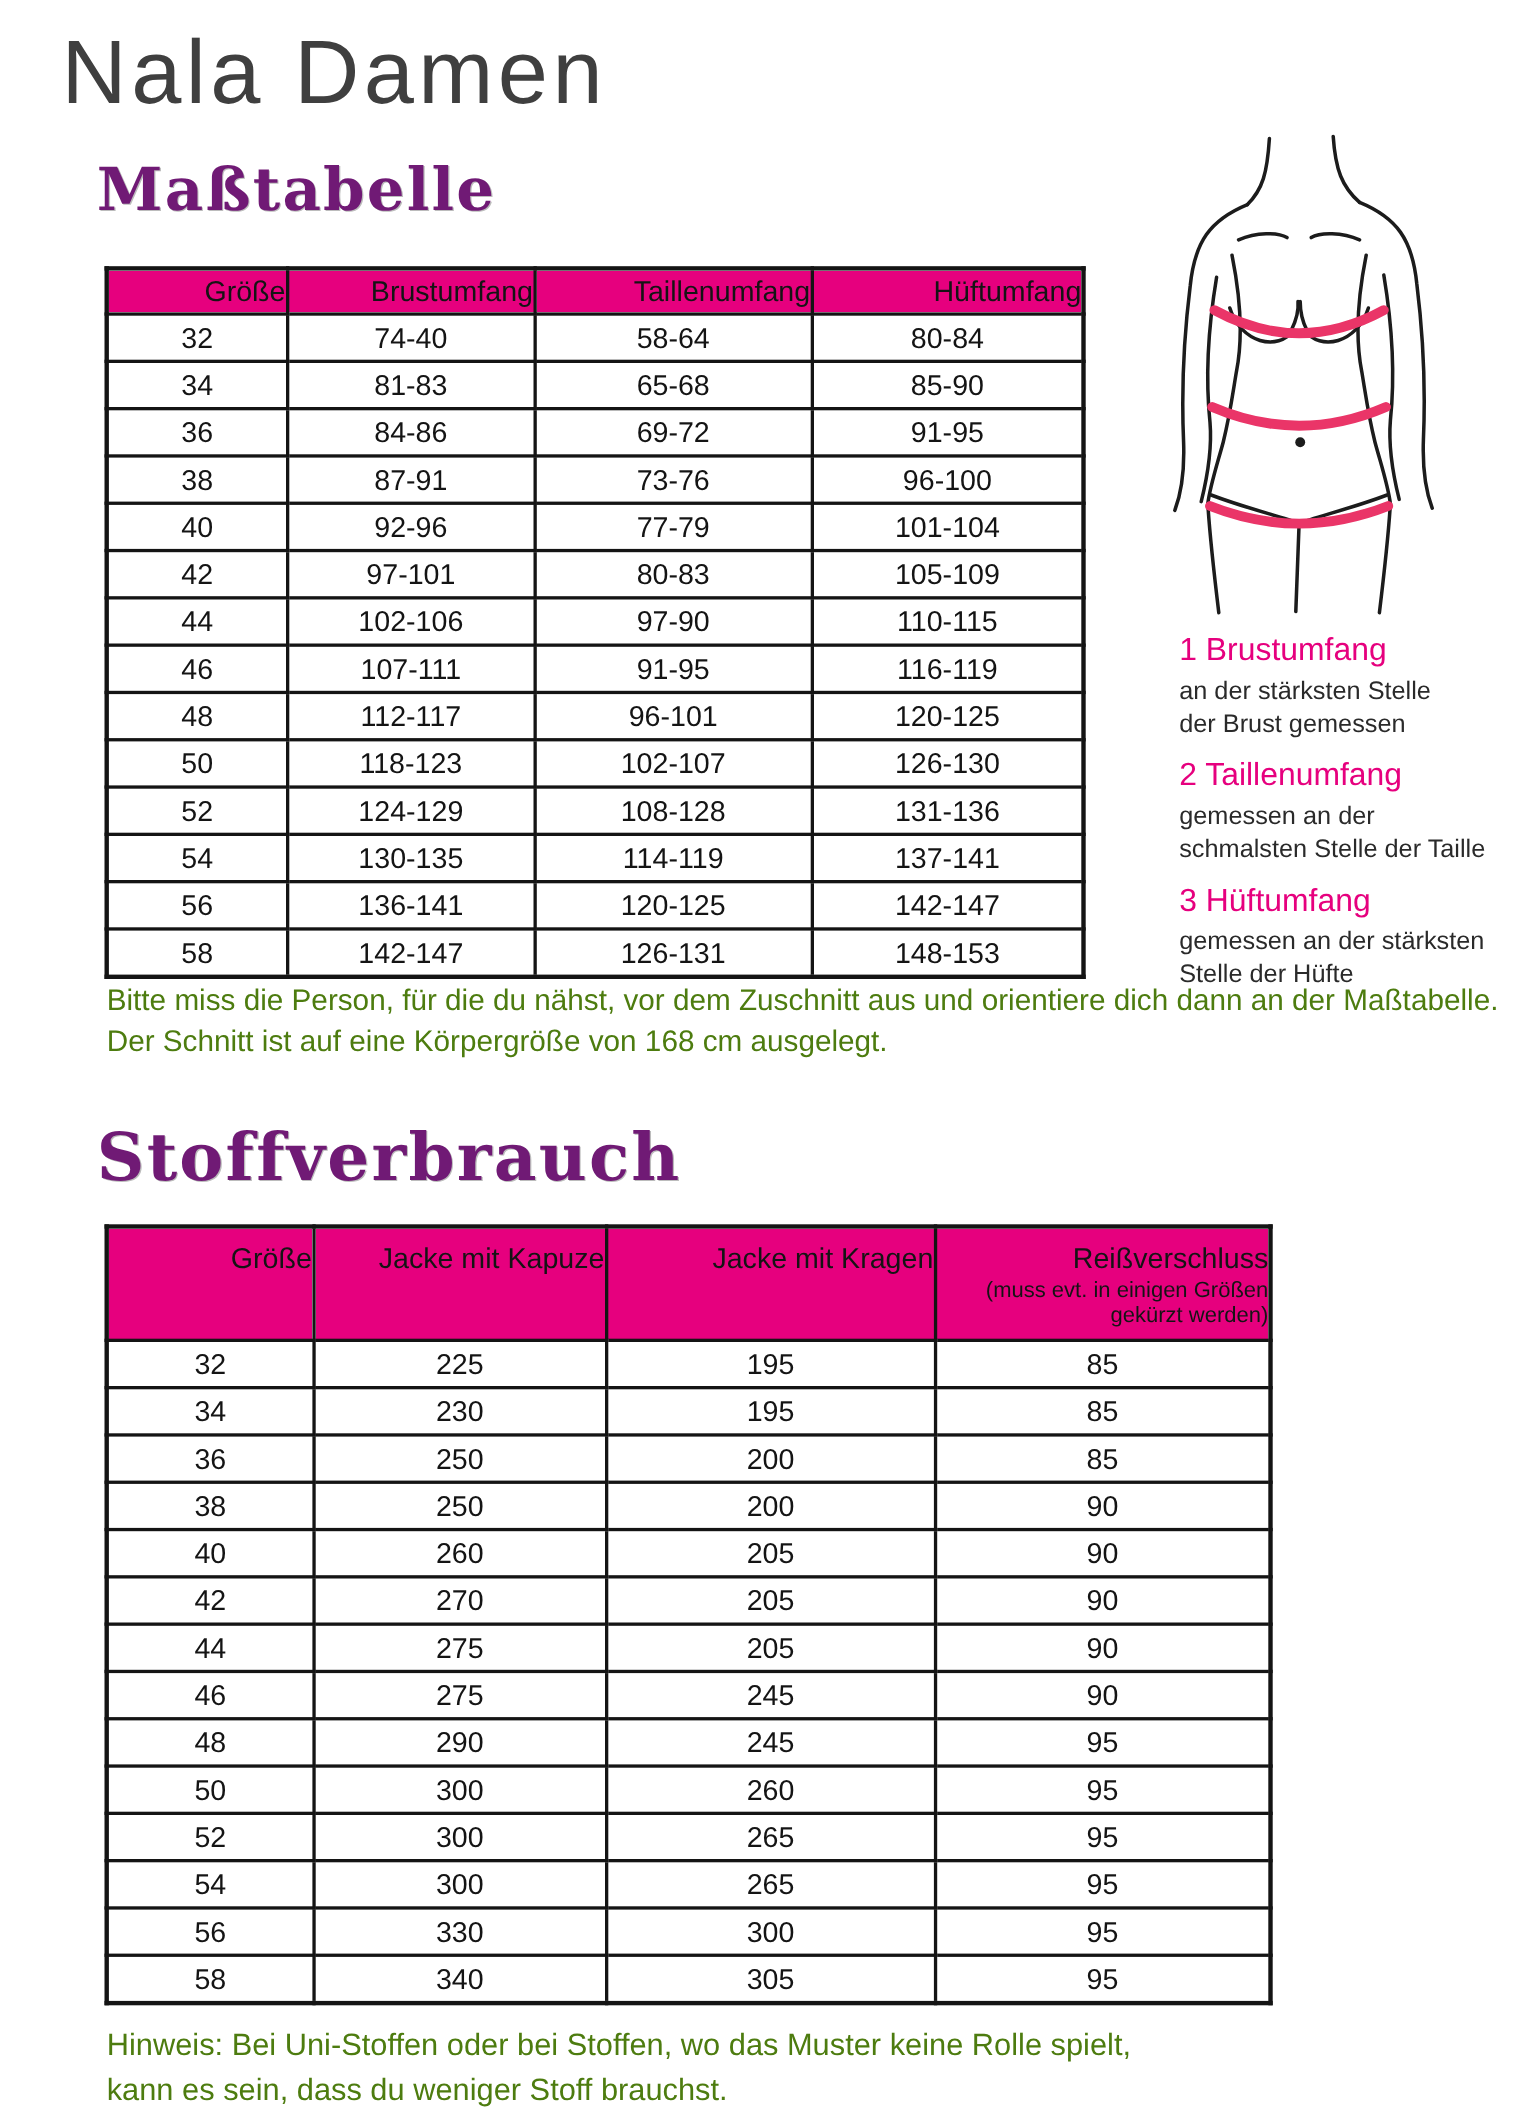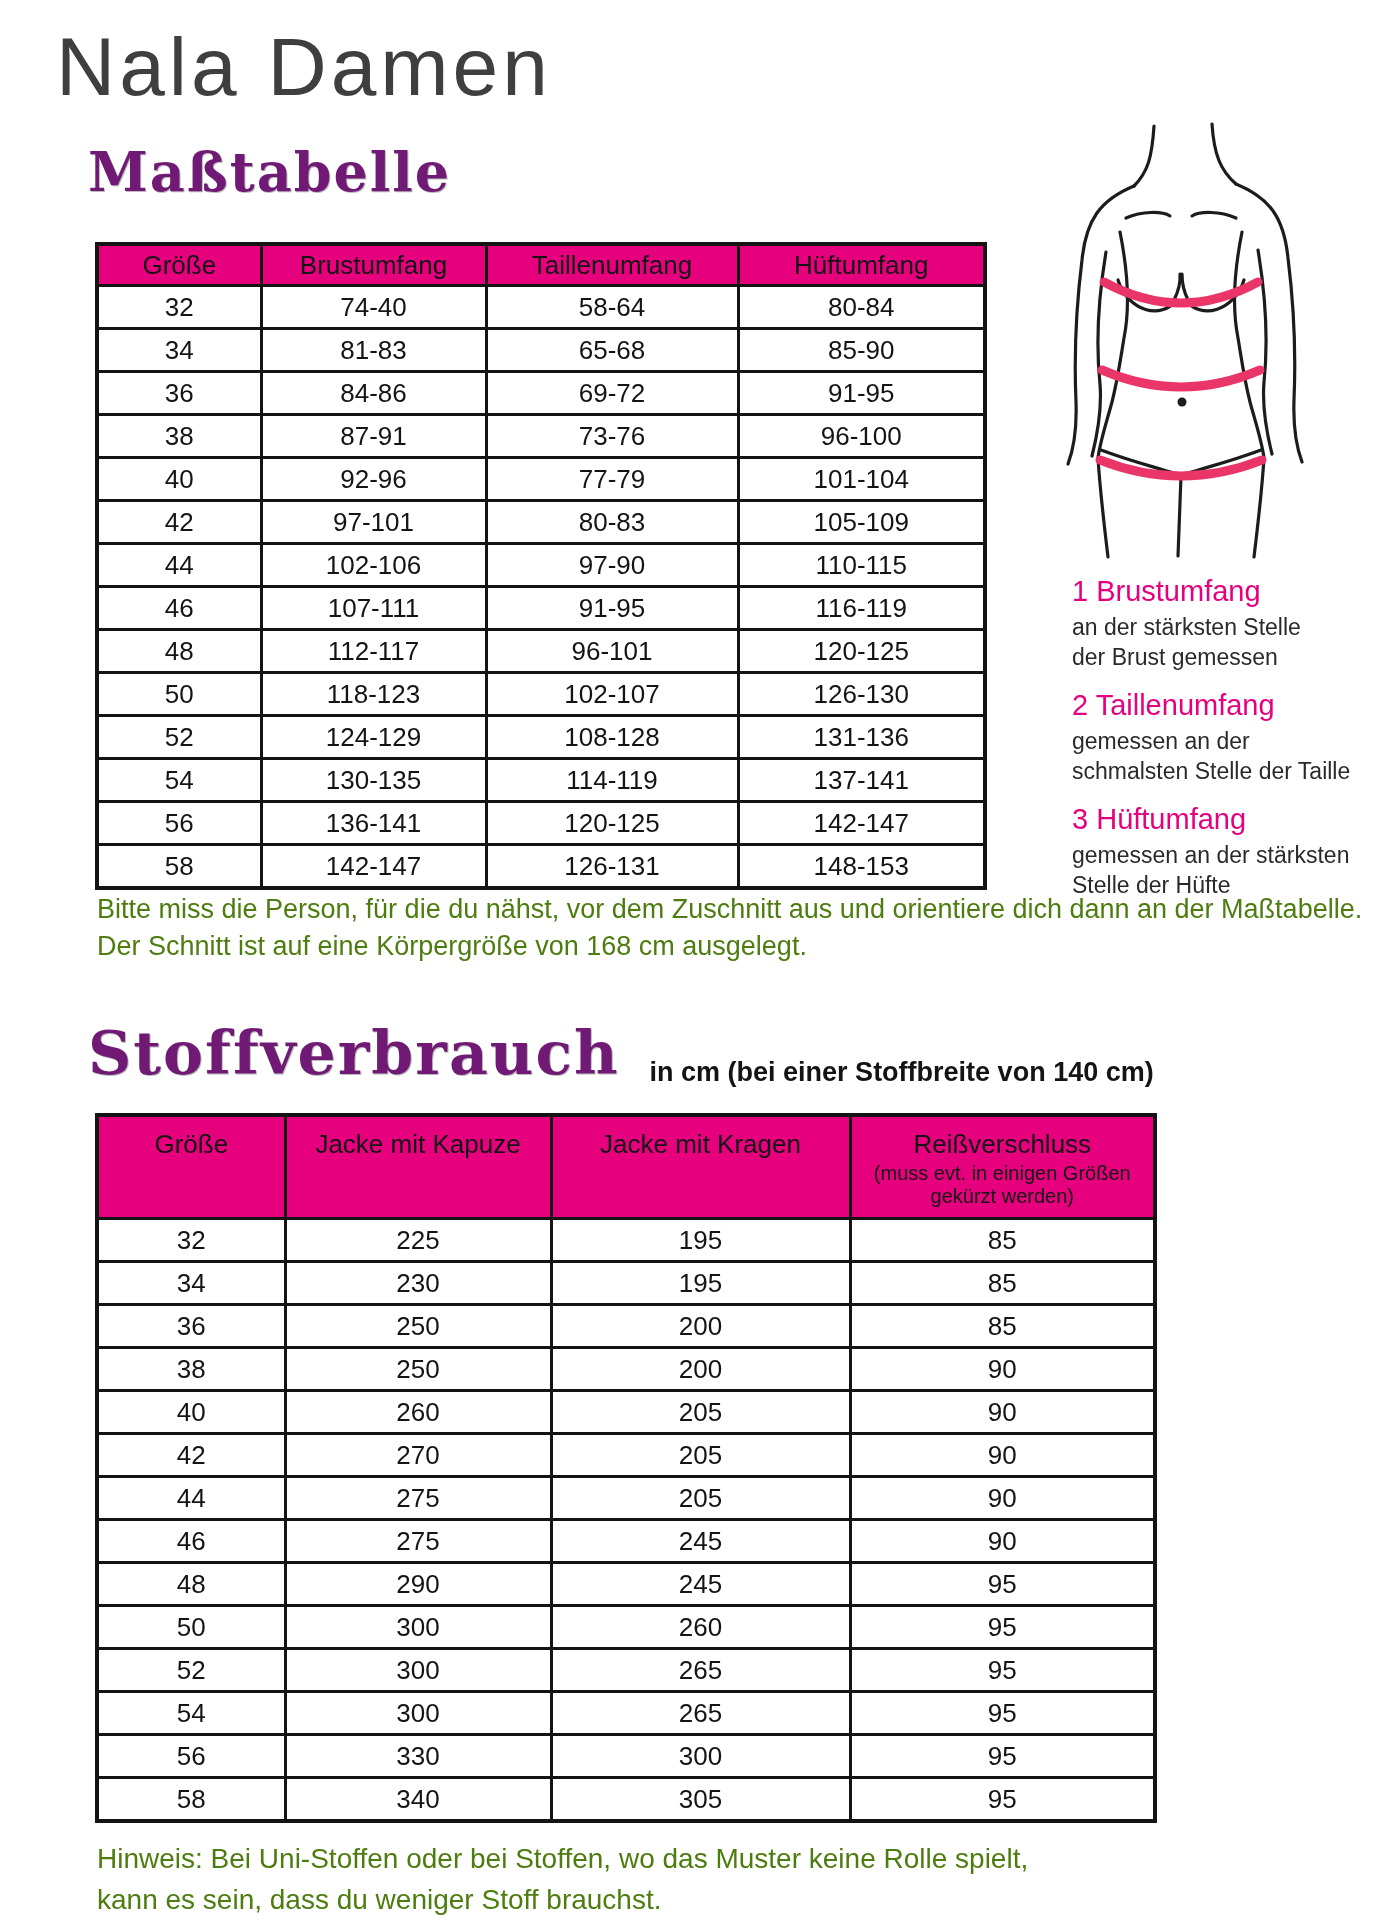--- a/index.html
+++ b/index.html
@@ -25,21 +25,21 @@
   .fabric-subtitle { font-size:27px; font-weight:700; color:#141414; white-space:nowrap; }
 
   table.data-table {
     position:absolute; border-collapse:collapse; table-layout:fixed;
     border:4px solid #141414; background:#ffffff;
   }
   table.data-table th, table.data-table td {
     border:3px solid #141414; text-align:center; vertical-align:middle;
     padding:0; font-size:26px; color:#141414; overflow:hidden;
   }
-  table.data-table th { background:#E6007E; font-weight:400; }
+  table.data-table th { background:#E6007E; font-weight:400;text-align:right; }
   table.mass-table { left:95px; top:242px; }
   table.mass-table th { height:38px; }
   table.mass-table td { height:40px; }
   table.fabric-table { left:95px; top:1113px; }
   table.fabric-table th { height:88px; vertical-align:top; padding-top:12px; }
   table.fabric-table td { height:40px; }
   .zip-sub { font-size:20px; line-height:23px; font-weight:400; margin-top:2px; }
 
   .pink-par { position:absolute; color:#4d7c0f; }
   .intro-par { left:97px; top:891px; font-size:27px; line-height:37px; }
@@ -215,21 +215,20 @@
     </div>
   </div>
 
   <div class="pink-par intro-par">
     <div class="par-line">Bitte miss die Person, für die du nähst, vor dem Zuschnitt aus und orientiere dich dann an der Maßtabelle.</div>
     <div class="par-line">Der Schnitt ist auf eine Körpergröße von 168 cm ausgelegt.</div>
   </div>
 
   <div class="heading-fabric-row">
     <h2 class="sketch-heading heading-fabric">Stoffverbrauch</h2>
-    <span class="fabric-subtitle">in cm (bei einer Stoffbreite von 140 cm)</span>
   </div>
 
   <table class="data-table fabric-table">
     <colgroup>
       <col style="width:188px">
         <col style="width:266px">
         <col style="width:299px">
         <col style="width:305px">
     </colgroup>
     <thead>

